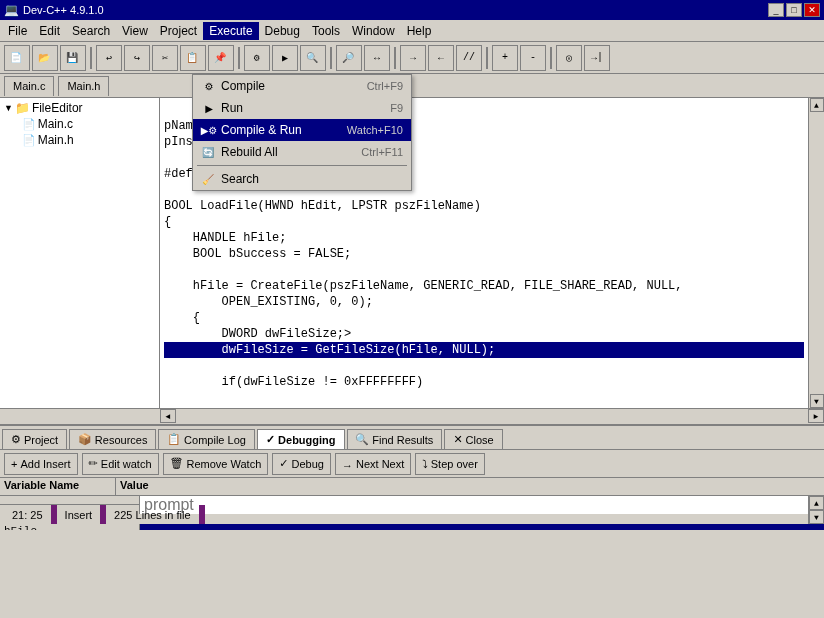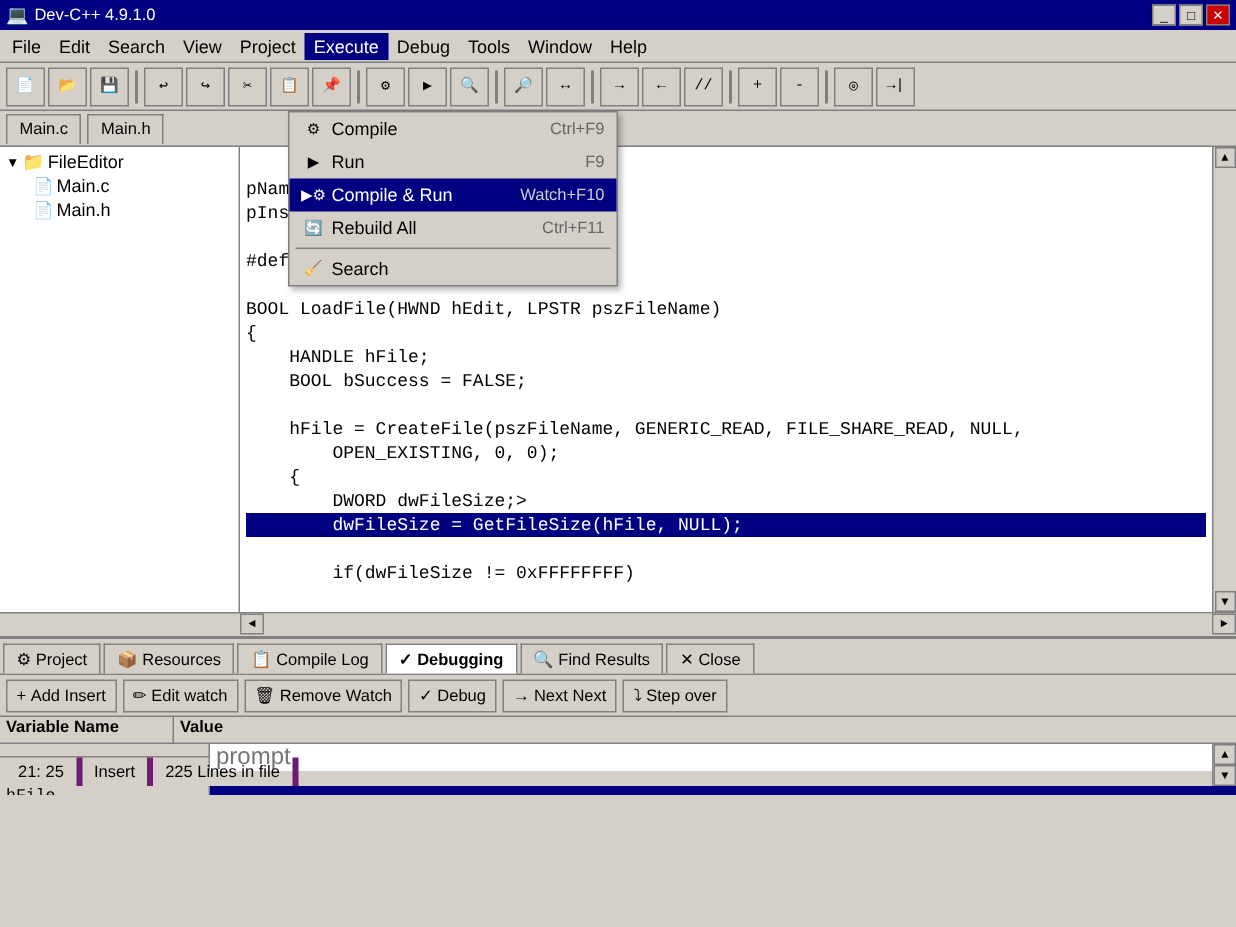--- a/index.html
+++ b/index.html
@@ -273,21 +273,21 @@
       height: 20px;
       background: #d4d0c8;
       border-top: 1px solid #808080;
       font-family: Arial, sans-serif;
       font-size: 11px;
       padding: 0 4px;
       gap: 0;
     }
     .status-segment {
       padding: 0 8px;
-      border-right: 4px solid #701a75;
+      border-right: 6px solid #701a75;
       height: 100%;
       display: flex;
       align-items: center;
     }
 
     
     .dropdown-menu {
       position: absolute;
       top: 74px;
       left: 192px;

